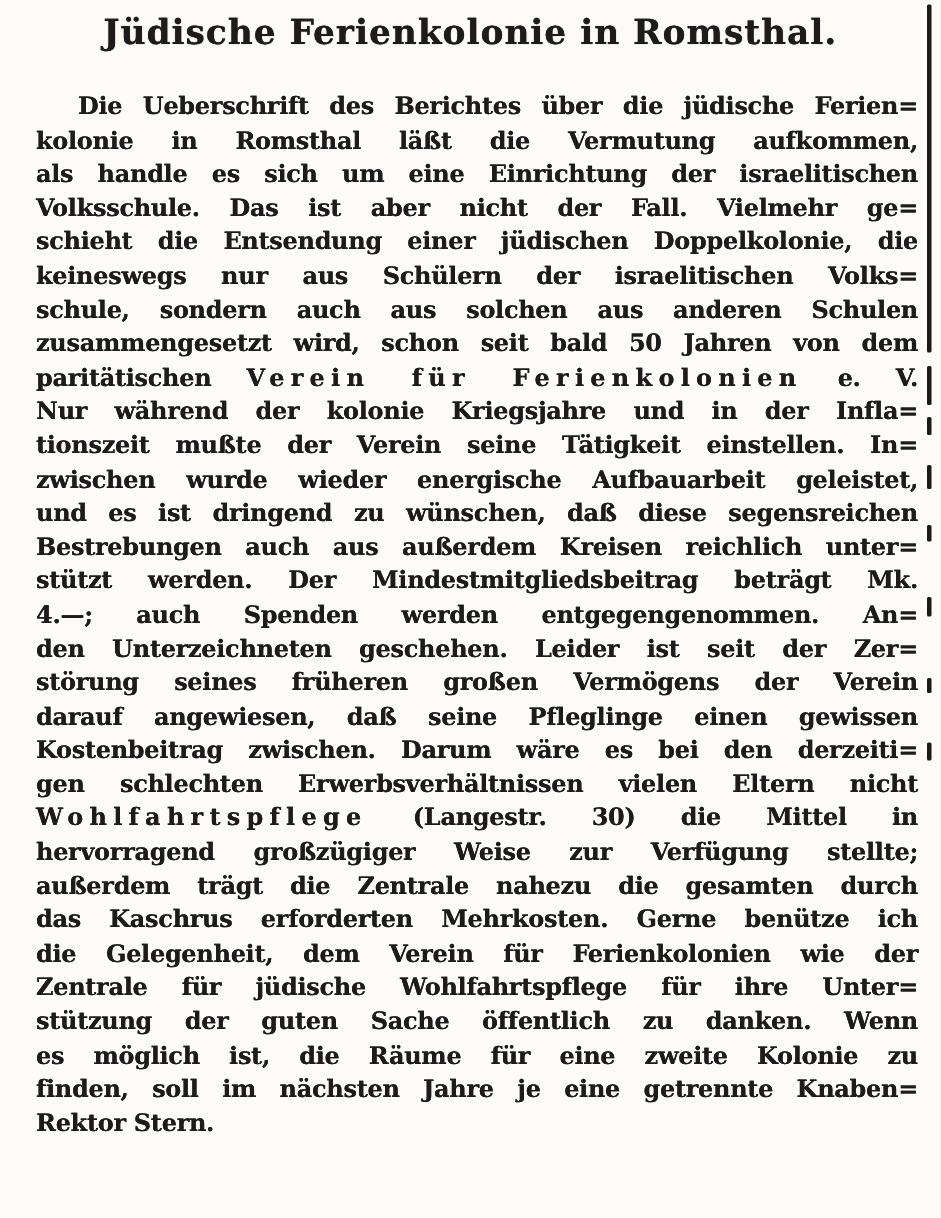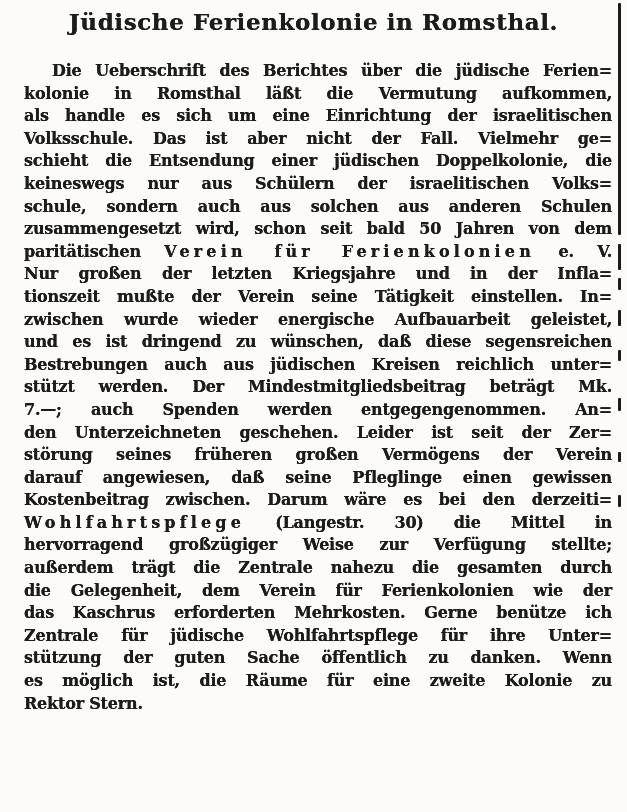--- a/index.html
+++ b/index.html
@@ -79,36 +79,38 @@
   <div class="body" id="article-body">
       <div class="line indent"><span>Die Ueberschrift des Berichtes über die jüdische Ferien=</span></div>
       <div class="line"><span>kolonie in Romsthal läßt die Vermutung aufkommen,</span></div>
       <div class="line"><span>als handle es sich um eine Einrichtung der israelitischen</span></div>
       <div class="line"><span>Volksschule. Das ist aber nicht der Fall. Vielmehr ge=</span></div>
       <div class="line"><span>schieht die Entsendung einer jüdischen Doppelkolonie, die</span></div>
       <div class="line"><span>keineswegs nur aus Schülern der israelitischen Volks=</span></div>
       <div class="line"><span>schule, sondern auch aus solchen aus anderen Schulen</span></div>
       <div class="line"><span>zusammengesetzt wird, schon seit bald 50 Jahren von dem</span></div>
       <div class="line"><span>paritätischen </span><span class="sperr">Verein für Ferienkolonien</span><span> e. V.</span></div>
-      <div class="line"><span>Nur großen der letzten Kriegsjahre und in der Infla=</span></div>
+      <div class="line"><span>Nur während der kolonie Kriegsjahre und in der Infla=</span></div>
       <div class="line"><span>tionszeit mußte der Verein seine Tätigkeit einstellen. In=</span></div>
       <div class="line"><span>zwischen wurde wieder energische Aufbauarbeit geleistet,</span></div>
       <div class="line"><span>und es ist dringend zu wünschen, daß diese segensreichen</span></div>
-      <div class="line"><span>Bestrebungen auch aus jüdischen Kreisen reichlich unter=</span></div>
+      <div class="line"><span>Bestrebungen auch aus außerdem Kreisen reichlich unter=</span></div>
       <div class="line"><span>stützt werden. Der Mindestmitgliedsbeitrag beträgt Mk.</span></div>
-      <div class="line"><span>7.—; auch Spenden werden entgegengenommen. An=</span></div>
+      <div class="line"><span>4.—; auch Spenden werden entgegengenommen. An=</span></div>
       <div class="line"><span>den Unterzeichneten geschehen. Leider ist seit der Zer=</span></div>
       <div class="line"><span>störung seines früheren großen Vermögens der Verein</span></div>
       <div class="line"><span>darauf angewiesen, daß seine Pfleglinge einen gewissen</span></div>
       <div class="line"><span>Kostenbeitrag zwischen. Darum wäre es bei den derzeiti=</span></div>
+      <div class="line"><span>gen schlechten Erwerbsverhältnissen vielen Eltern nicht</span></div>
       <div class="line"><span class="sperr">Wohlfahrtspflege</span><span> (Langestr. 30) die Mittel in</span></div>
       <div class="line"><span>hervorragend großzügiger Weise zur Verfügung stellte;</span></div>
       <div class="line"><span>außerdem trägt die Zentrale nahezu die gesamten durch</span></div>
+      <div class="line"><span>das Kaschrus erforderten Mehrkosten. Gerne benütze ich</span></div>
       <div class="line"><span>die Gelegenheit, dem Verein für Ferienkolonien wie der</span></div>
-      <div class="line"><span>das Kaschrus erforderten Mehrkosten. Gerne benütze ich</span></div>
       <div class="line"><span>Zentrale für jüdische Wohlfahrtspflege für ihre Unter=</span></div>
       <div class="line"><span>stützung der guten Sache öffentlich zu danken. Wenn</span></div>
       <div class="line"><span>es möglich ist, die Räume für eine zweite Kolonie zu</span></div>
+      <div class="line"><span>finden, soll im nächsten Jahre je eine getrennte Knaben=</span></div>
       <div class="line split">
         <span>Rektor Stern.</span>
       </div>
     </div>
 </div>
 
 </body></html>

